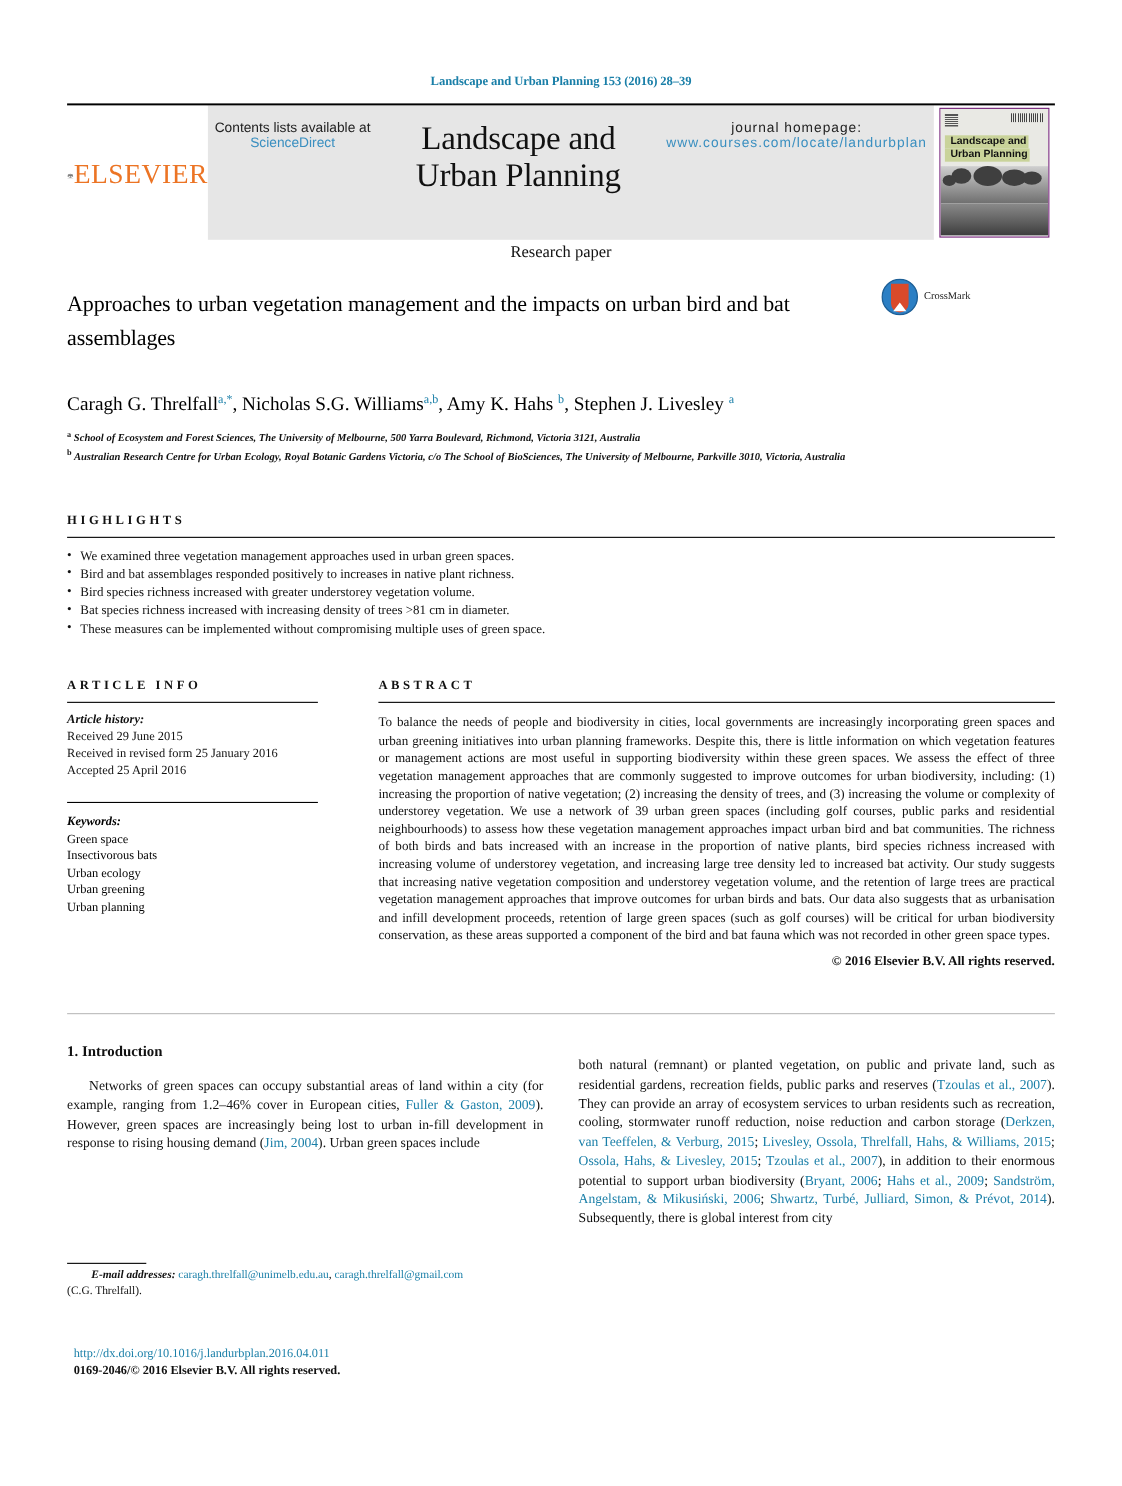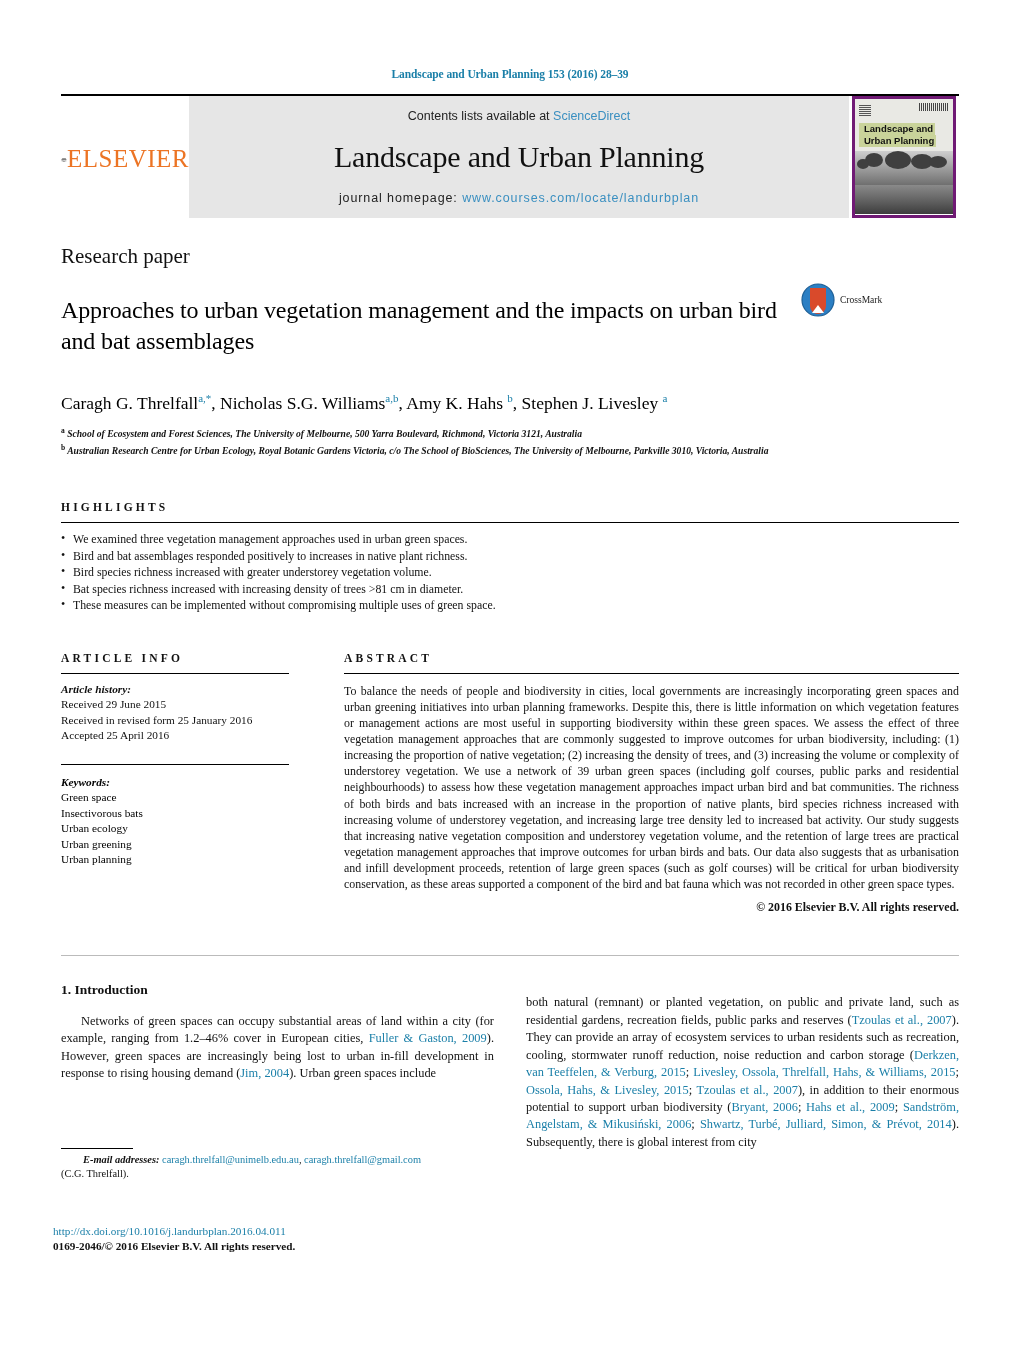--- a/index.html
+++ b/index.html
@@ -63,21 +63,21 @@
     color: #ec7424;
     font-size: 25px;
     letter-spacing: 0.5px;
     line-height: 1;
     padding-bottom: 3px;
   }
   .masthead-center {
     flex: 1 1 auto;
     background: #e6e6e6;
     display: flex;
-    flex-direction: column;
+    flex-direction: row;
     justify-content: space-between;
     padding: 13px 0 13px 0;
     text-align: center;
   }
   .contents-line {
     font-family: "Liberation Sans", sans-serif;
     font-size: 12.5px;
     color: #222;
   }
   .contents-line .sd {
@@ -102,21 +102,21 @@
     width: 110px;
     flex: 0 0 110px;
     display: flex;
     align-items: center;
     justify-content: center;
     background: #fff;
   }
   .cover {
     width: 98px;
     height: 116px;
-    border: 3px solid #701a75;
+    border: 1px solid #701a75;
     background: #fff;
     position: relative;
     overflow: hidden;
   }
   .cover-top {
     height: 52px;
     background: #e9e9e4;
     position: relative;
     padding: 3px 4px 0 4px;
     box-sizing: border-box;
@@ -159,32 +159,33 @@
     overflow: hidden;
   }
   .tree-blob {
     position: absolute;
     background: #3f3f3f;
     border-radius: 50%;
   }
 
   
   .article-type {
-    margin-top: 26px;
-    font-size: 21px;
-    color: #111;
+    margin-top: 4px;
+    font-size: 15px;
+    color: #111;
+    text-align: center;
   }
   .title-row {
     display: flex;
     align-items: flex-start;
     margin-top: 10px;
   }
   .paper-title {
     flex: 1 1 auto;
-    font-size: 24px;
+    font-size: 20px;
     font-weight: normal;
     line-height: 31px;
     color: #000;
     max-width: 740px;
     letter-spacing: -0.15px;
   }
   .crossmark {
     flex: 0 0 auto;
     width: 110px;
     display: flex;
@@ -359,21 +360,21 @@
   }
   .fn-text {
     margin-top: 4px;
     font-size: 10.4px;
     line-height: 14.2px;
     color: #111;
   }
   .fn-text .ital { font-style: italic; font-weight: bold;}
   .doi-block {
     position: absolute;
-    left: 53px;
+    left: 67px;
     top: 1224px;
     width: 460px;
   }
   .doi-link {
     font-size: 11.2px;
     color: #1a7fa8;
     line-height: 15px;
   }
   .issn-line {
     font-size: 11.2px;

